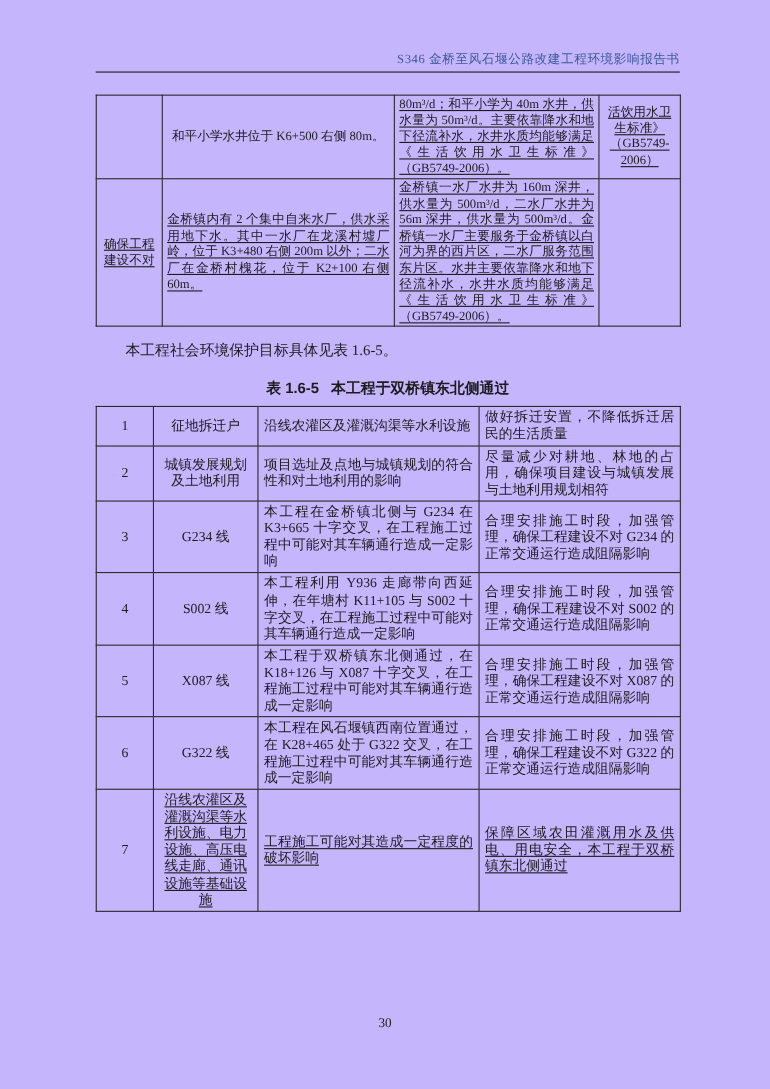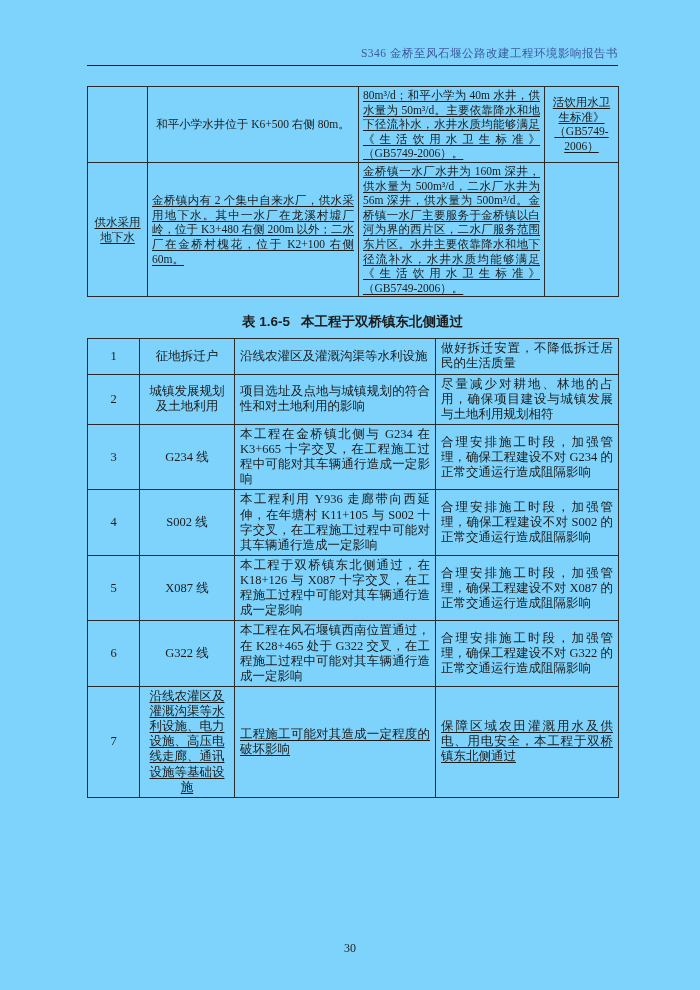--- a/index.html
+++ b/index.html
@@ -1,18 +1,18 @@
 <!DOCTYPE html>
 <html><head>
 <meta charset="utf-8">
 <style>
   * { margin:0; padding:0; box-sizing:border-box; }
   html,body { background:#ffffff; }
   .page {
-    width:700px; height:990px; background:#7dd3fc; position:relative;
+    width:700px; height:990px; background:#c4b5fd; position:relative;
     font-family:"Liberation Serif","DejaVu Serif",serif; color:#1c1c1c;
     padding:46px 82px 0 87px; overflow:hidden;
   }
   
   .doc-header {
     text-align:right; font-size:11.5px; letter-spacing:.5px;
     padding-bottom:4px; border-bottom:1.6px solid #1a1a1a;
   }
   
   table { border-collapse:collapse; width:100%; table-layout:fixed; }
@@ -34,21 +34,21 @@
     margin-top:16px; text-align:center; font-family:"Liberation Sans","DejaVu Sans",sans-serif;
     font-weight:bold; font-size:13.5px;
   }
   .tbl-caption .cap-label { margin-right:11px; }
   
   .t2 { margin-top:7px; font-size:12.5px; line-height:1.21; }
   .t2 th { text-align:center; height:25px; padding:2px 2px; }
   .t2 td { padding:2px 5px; }
   
   .page-footer {
-    position:absolute; left:0; right:0; bottom:34px;
+    position:absolute; left:0; right:0; bottom:52px;
     text-align:center; font-size:12px; color:#222;
   }
 </style>
 </head>
 <body>
 
 <div class="page">
 
   <div class="doc-header">
     <span style="color: rgb(60, 90, 156);">S346 金桥至风石堰公路改建工程环境影响报告书</span>
@@ -62,29 +62,30 @@
         <col style="width:74px">
       </colgroup>
     <tbody>
     <tr>
       <td class="c"></td>
       <td class="c">和平小学水井位于 K6+500 右侧 80m。</td>
       <td class="j u">80m³/d；和平小学为 40m 水井，供水量为 50m³/d。主要依靠降水和地下径流补水，水井水质均能够满足《生活饮用水卫生标准》（GB5749-2006）。</td>
       <td class="c u">活饮用水卫生标准》（GB5749-2006）</td>
     </tr>
     <tr>
-      <td class="c u">供水采用地下水</td>
+      <td class="c u">确保工程建设不对</td>
       <td class="j u">金桥镇内有 2 个集中自来水厂，供水采用地下水。其中一水厂在龙溪村墟厂岭，位于 K3+480 右侧 200m 以外；二水厂在金桥村槐花，位于 K2+100 右侧 60m。</td>
       <td class="j u">金桥镇一水厂水井为 160m 深井，供水量为 500m³/d，二水厂水井为 56m 深井，供水量为 500m³/d。金桥镇一水厂主要服务于金桥镇以白河为界的西片区，二水厂服务范围东片区。水井主要依靠降水和地下径流补水，水井水质均能够满足《生活饮用水卫生标准》（GB5749-2006）。</td>
       <td class="c"></td>
     </tr>
   </tbody>
     </table>
 
 
+  <div class="body-par">本工程社会环境保护目标具体见表 1.6-5。</div>
 
   <div class="tbl-caption">
     <span class="cap-label">表 1.6-5</span><span>本工程于双桥镇东北侧通过</span>
   </div>
 
   <table class="t2">
     <colgroup>
         <col style="width:52px">
         <col style="width:95px">
         <col style="width:201px">

